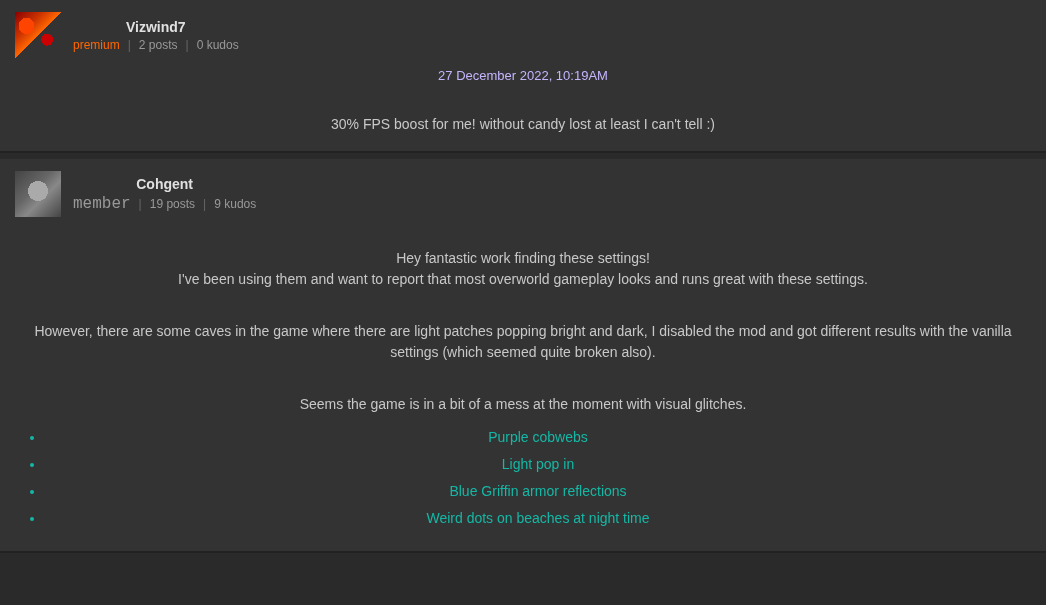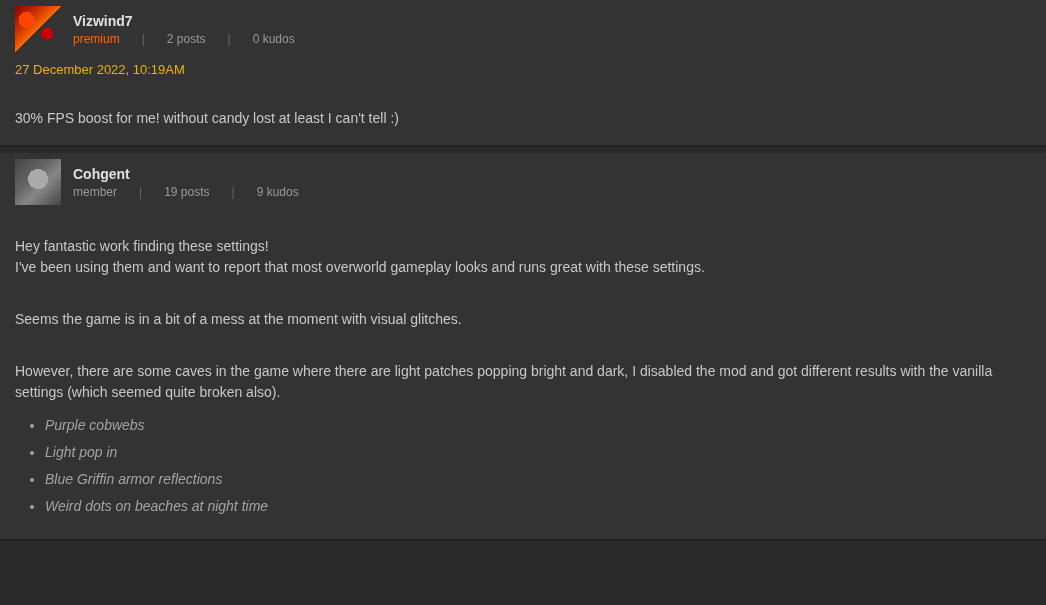--- a/index.html
+++ b/index.html
@@ -7,21 +7,22 @@
       background-color: #2a2a2a;
       font-family: Arial, sans-serif;
       font-size: 14px;
       color: #c8c8c8;
       width: 1046px;
     }
 
     .post {
       background-color: #333333;
       border-bottom: 2px solid #222222;
-      padding: 6px 15px 16px 15px;
+      padding: 12px 15px 16px 15px;
+      text-align: center;
     }
 
     .post + .post {
       margin-top: 6px;
     }
 
     .post-header {
       display: flex;
       align-items: center;
       gap: 12px;
@@ -77,41 +78,42 @@
 
     .username {
       color: #e0e0e0;
       font-weight: bold;
       font-size: 14px;
     }
 
     .user-meta {
       display: flex;
       align-items: center;
-      gap: 22px;
+      gap: 8px;
       font-size: 12px;
       color: #999;
     }
 
     .badge-premium {
       color: #ff6600;
       font-size: 12px;
     }
 
     .badge-member {
       color: #999;
-      font-size: 12px;
+      font-size: 16px;
+      font-family: Liberation Mono, monospace;
     }
 
     .separator {
       color: #666;
     }
 
     .post-timestamp {
-      color: #eab308;
+      color: #c4b5fd;
       font-size: 13px;
       margin-bottom: 8px;
     }
 
     .post-content {
       color: #c8c8c8;
       line-height: 1.5;
     }
 
     .post-content p {
@@ -124,22 +126,21 @@
     }
 
     .post-content ul {
       list-style: disc;
       padding-left: 30px;
       margin-top: 4px;
     }
 
     .post-content ul li {
       margin-bottom: 6px;
-      color: #a3a3a3;
-      font-style: italic;
+      color: #14b8a6;
     }
   </style>
 </head>
 <body>
 
 <div>
 
   <div class="post">
     <div class="post-header">
       <div class="avatar">
@@ -173,22 +174,22 @@
           <span class="badge-member">member</span>
           <span class="separator">|</span>
           <span>19 posts</span>
           <span class="separator">|</span>
           <span>9 kudos</span>
         </div>
       </div>
     </div>
     <div class="post-content">
       <p>Hey fantastic work finding these settings!<br>I've been using them and want to report that most overworld gameplay looks and runs great with these settings.</p>
+      <p>However, there are some caves in the game where there are light patches popping bright and dark, I disabled the mod and got different results with the vanilla settings (which seemed quite broken also).</p>
       <p>Seems the game is in a bit of a mess at the moment with visual glitches.</p>
-      <p>However, there are some caves in the game where there are light patches popping bright and dark, I disabled the mod and got different results with the vanilla settings (which seemed quite broken also).</p>
       <ul>
         <li>Purple cobwebs</li>
         <li>Light pop in</li>
         <li>Blue Griffin armor reflections</li>
         <li>Weird dots on beaches at night time</li>
       </ul>
     </div>
   </div>
 
 </div>

